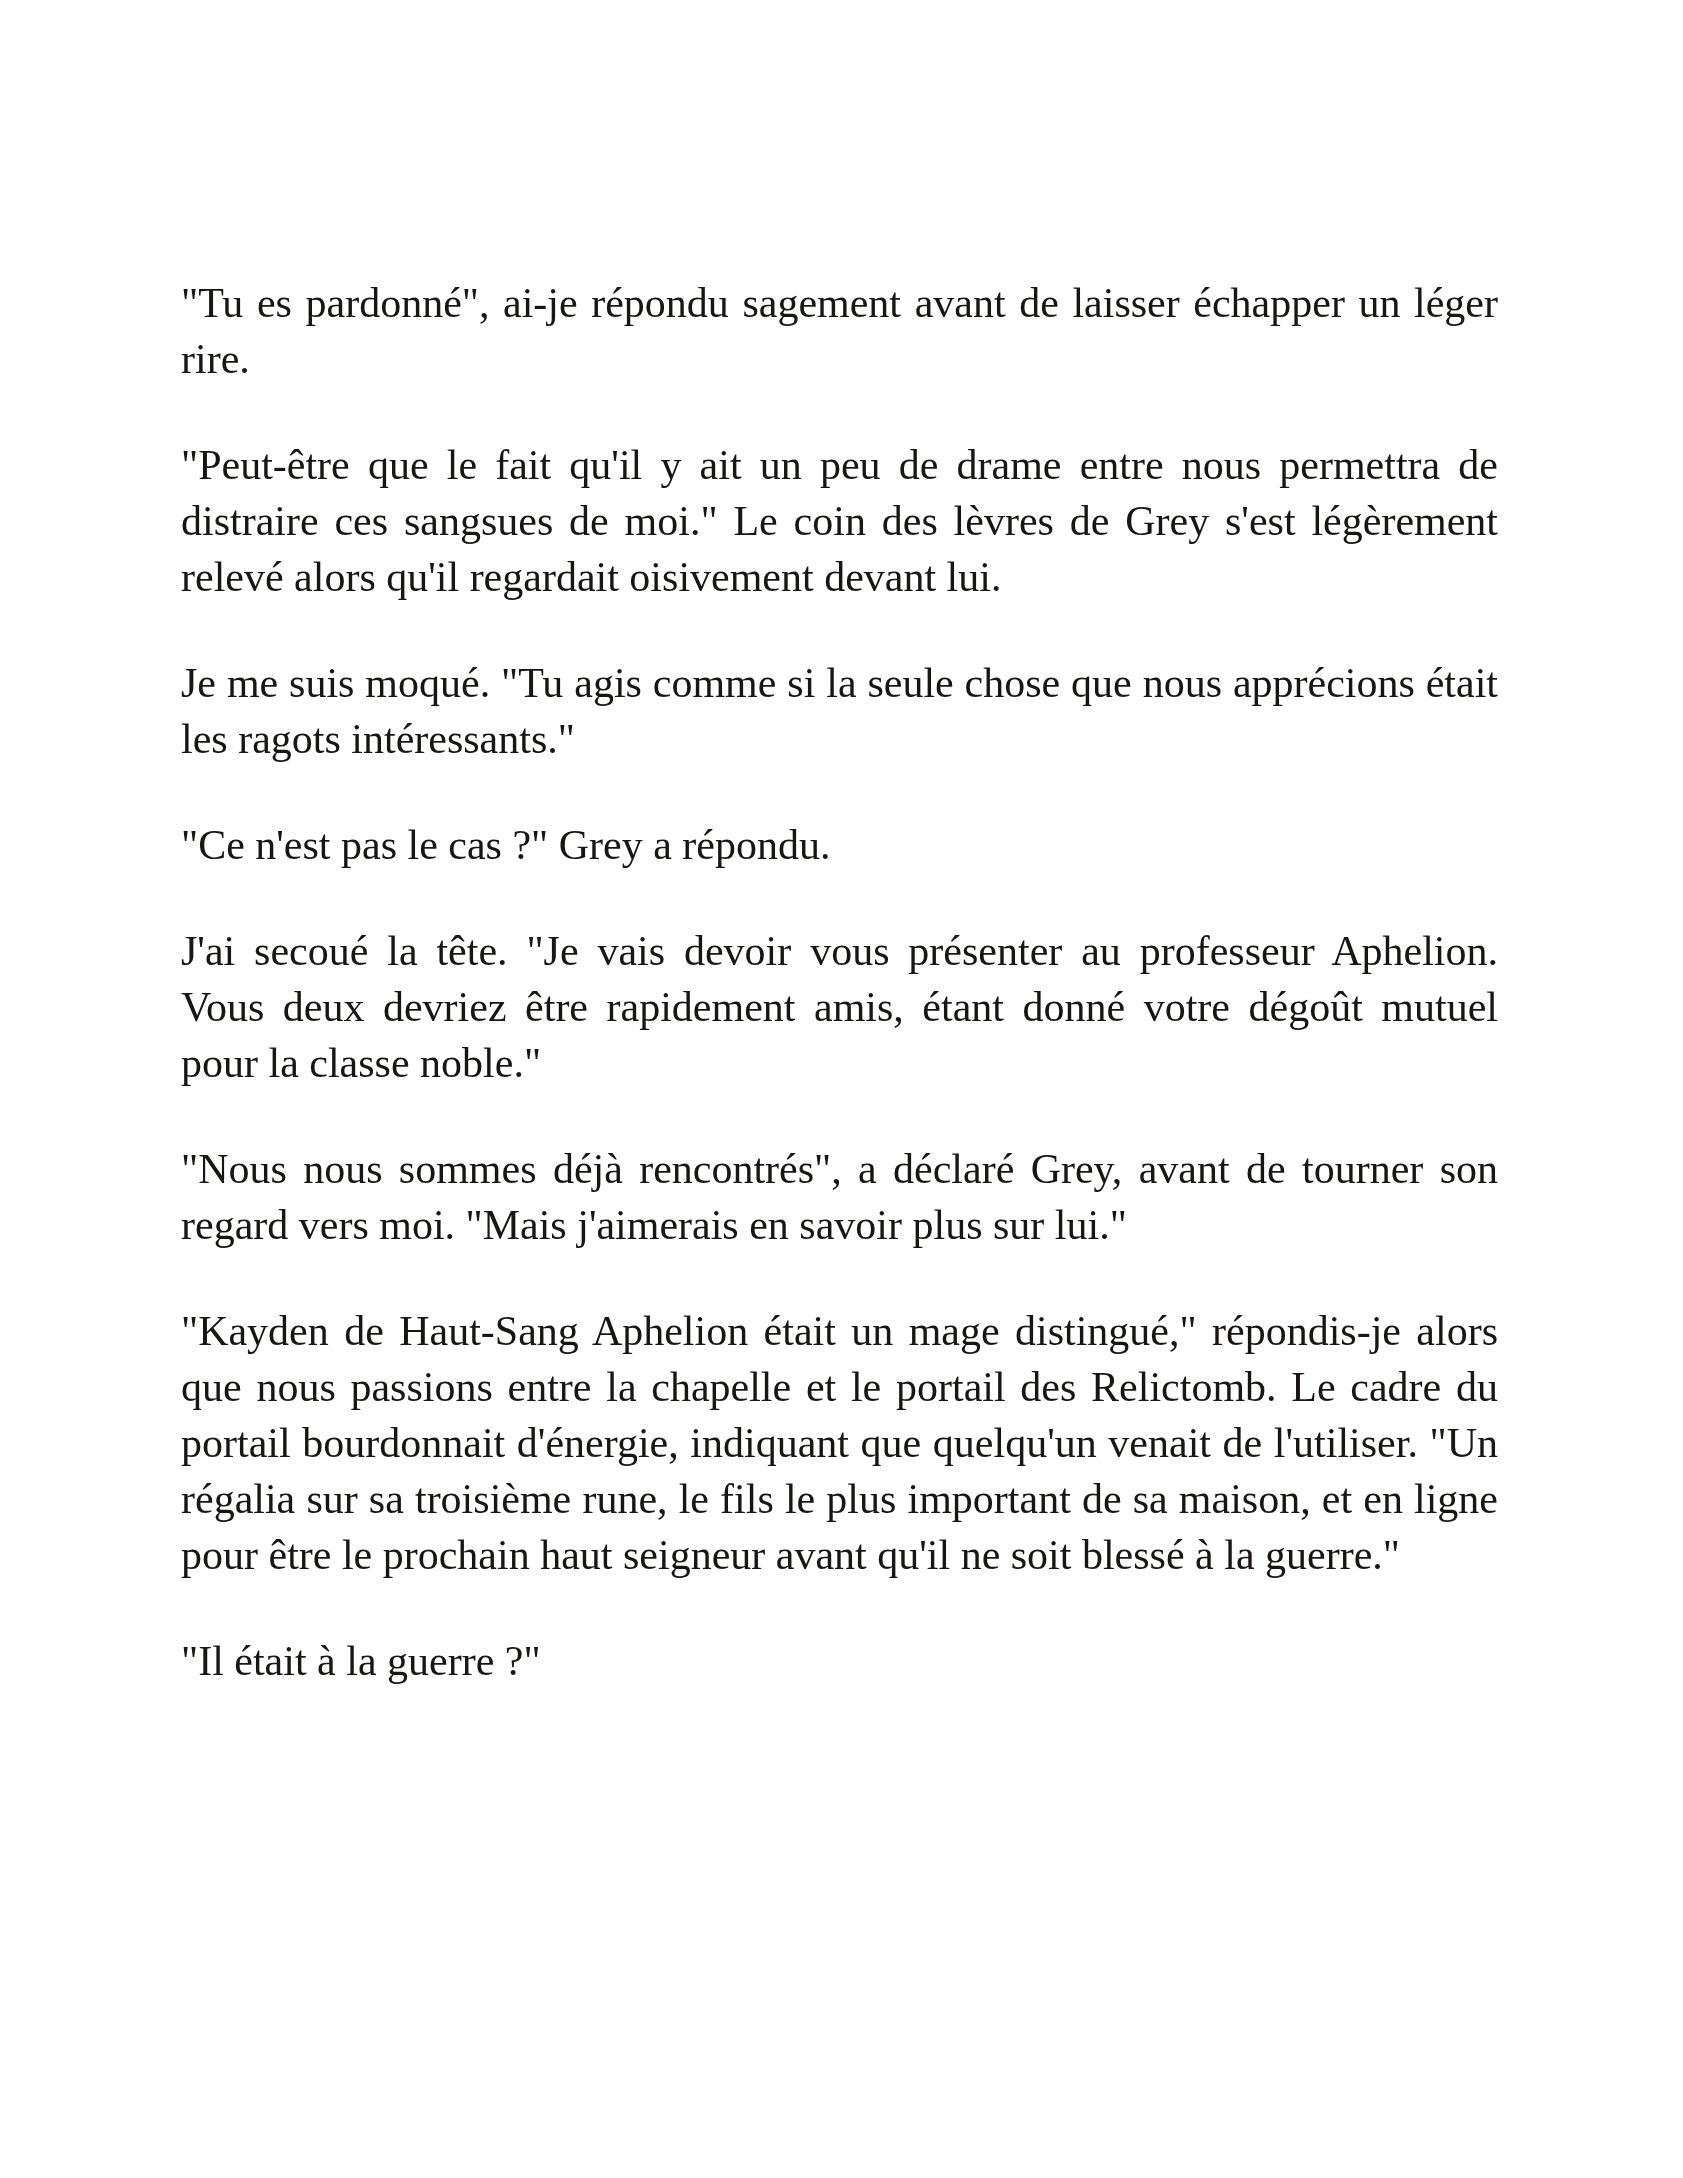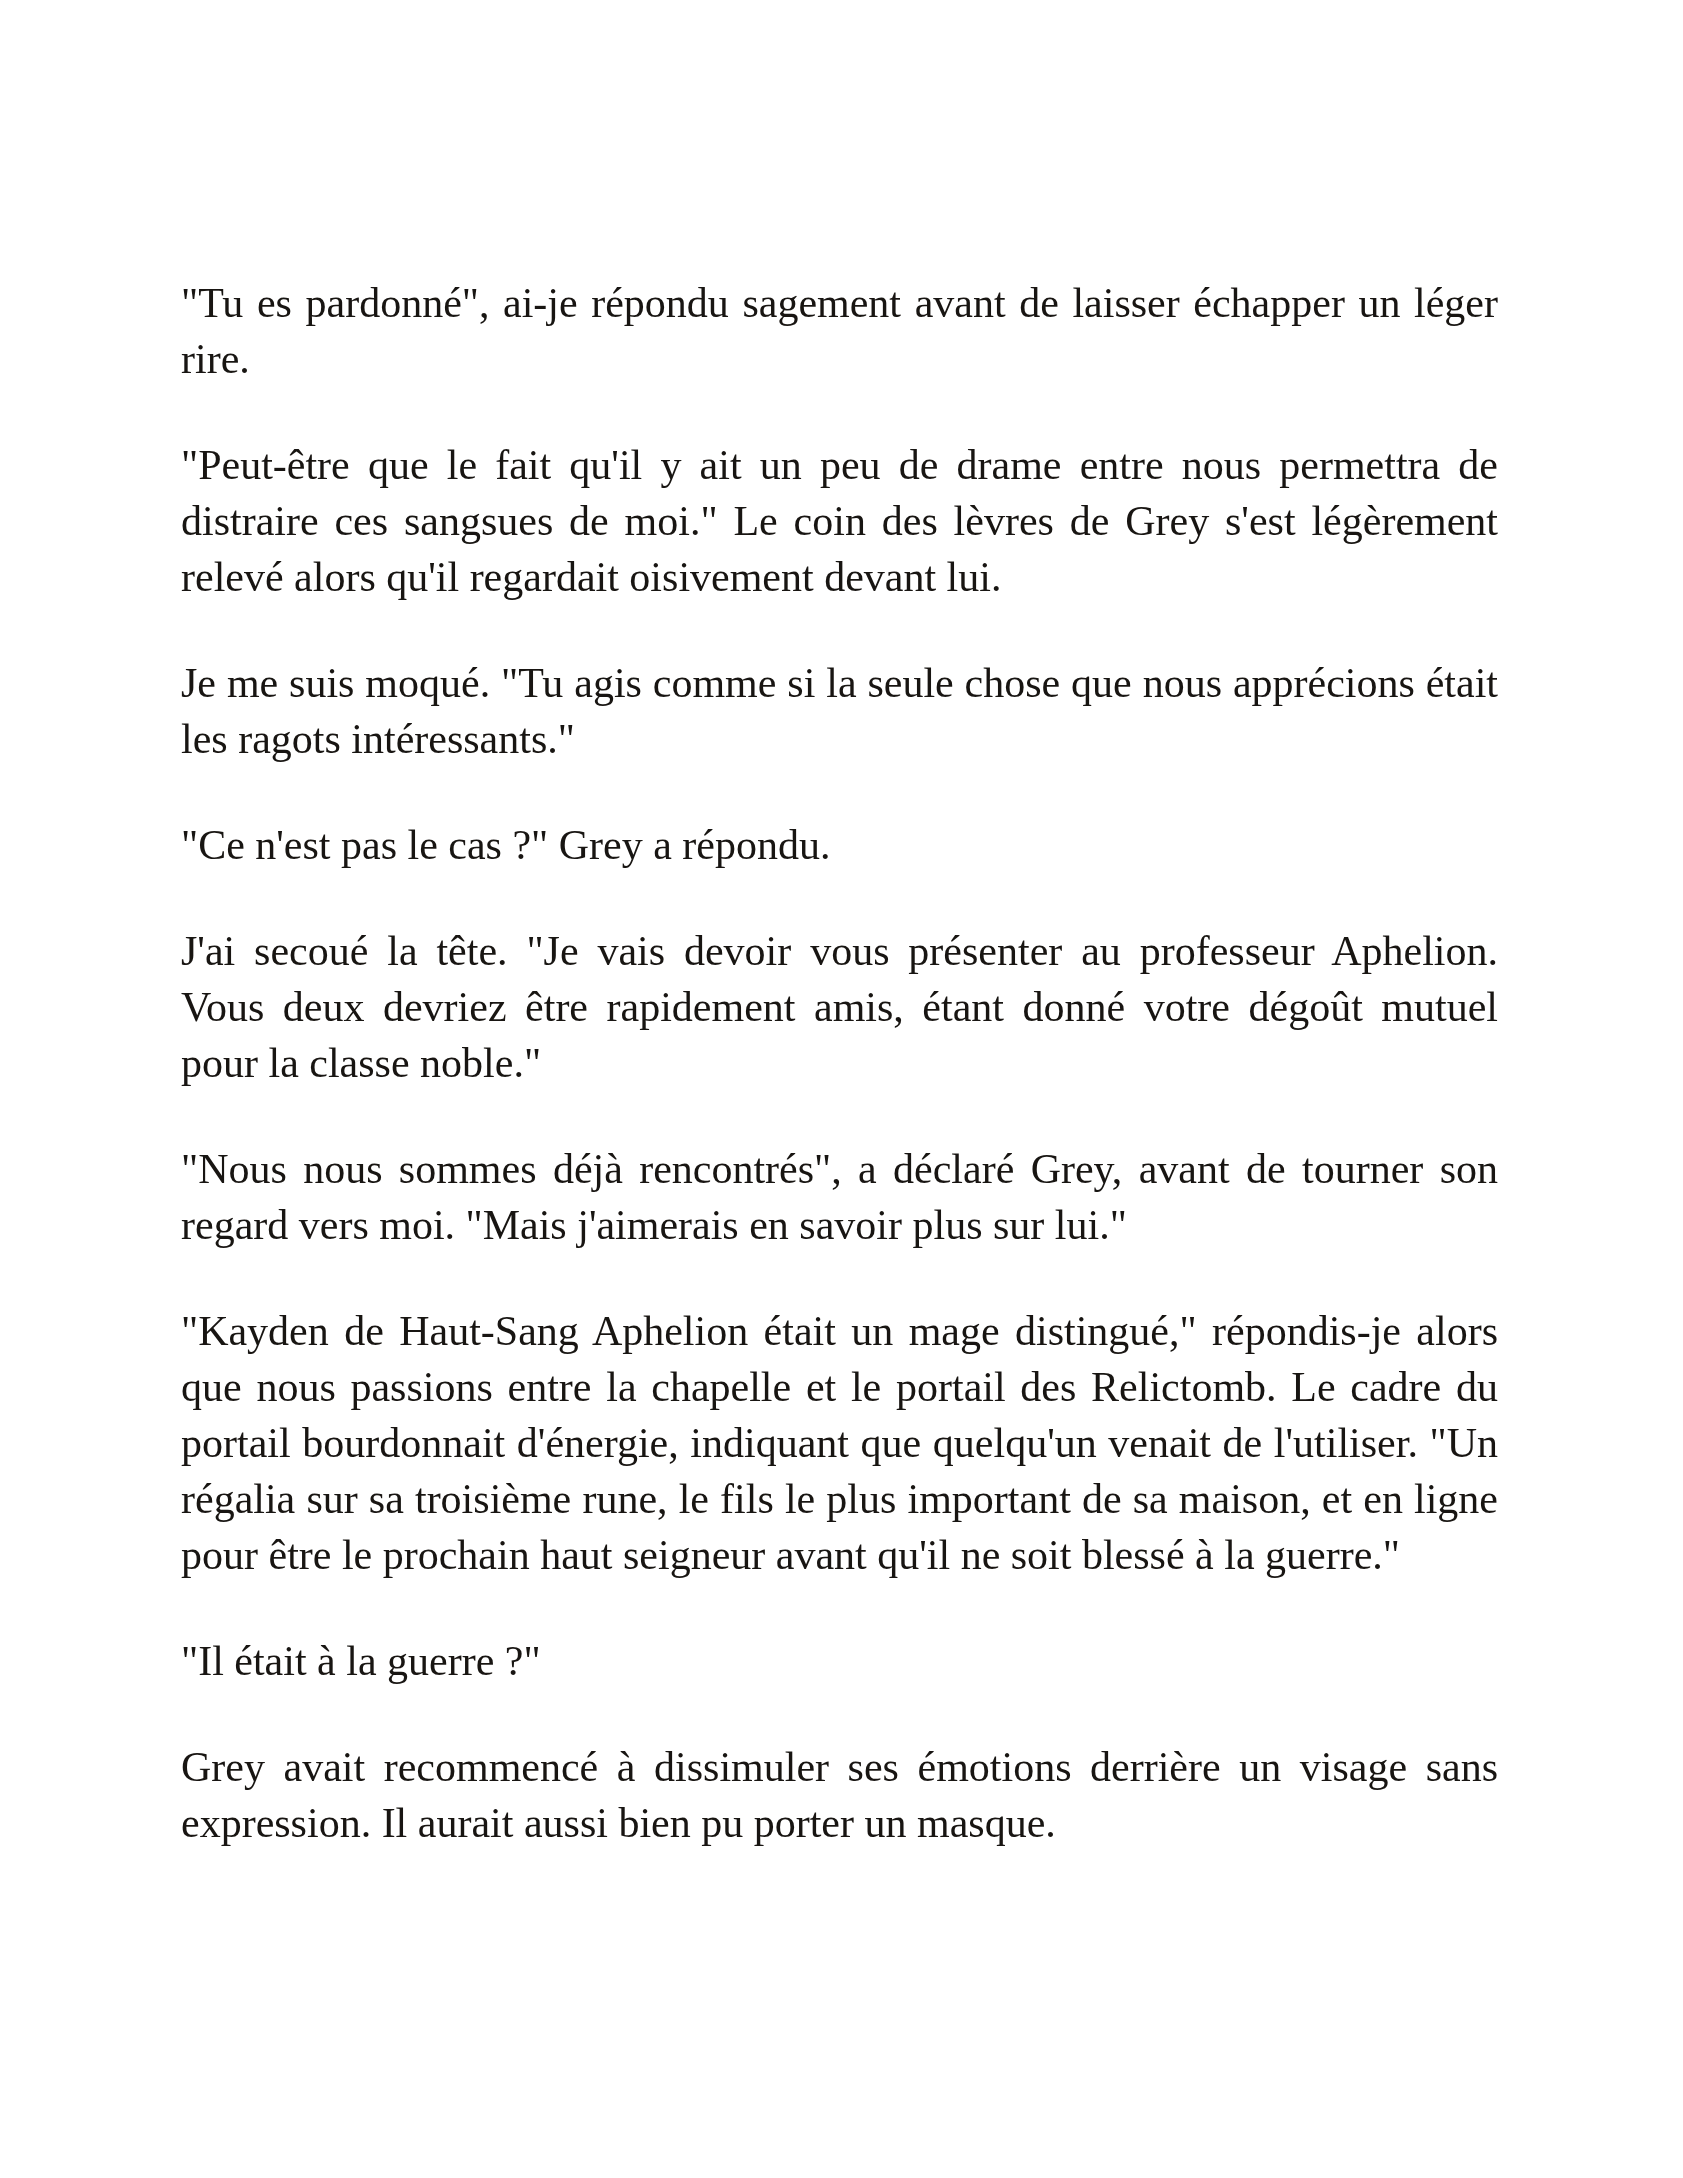--- a/index.html
+++ b/index.html
@@ -37,15 +37,14 @@
 
 <div class="page">
   <p>"Tu es pardonné", ai-je répondu sagement avant de laisser échapper un léger rire.</p>
   <p>"Peut-être que le fait qu'il y ait un peu de drame entre nous permettra de distraire ces sangsues de moi." Le coin des lèvres de Grey s'est légèrement relevé alors qu'il regardait oisivement devant lui.</p>
   <p>Je me suis moqué. "Tu agis comme si la seule chose que nous apprécions était les ragots intéressants."</p>
   <p>"Ce n'est pas le cas ?" Grey a répondu.</p>
   <p>J'ai secoué la tête. "Je vais devoir vous présenter au professeur Aphelion. Vous deux devriez être rapidement amis, étant donné votre dégoût mutuel pour la classe noble."</p>
   <p>"Nous nous sommes déjà rencontrés", a déclaré Grey, avant de tourner son regard vers moi. "Mais j'aimerais en savoir plus sur lui."</p>
   <p>"Kayden de Haut-Sang Aphelion était un mage distingué," répondis-je alors que nous passions entre la chapelle et le portail des Relictomb. Le cadre du portail bourdonnait d'énergie, indiquant que quelqu'un venait de l'utiliser. "Un régalia sur sa troisième rune, le fils le plus important de sa maison, et en ligne pour être le prochain haut seigneur avant qu'il ne soit blessé à la guerre."</p>
   <p>"Il était à la guerre ?"</p>
-  <p>Grey avait recommencé à dissimuler ses émotions derrière un visage sans expression. Il aurait aussi bien pu porter un masque.</p>
 </div>
 
 
 </body></html>

